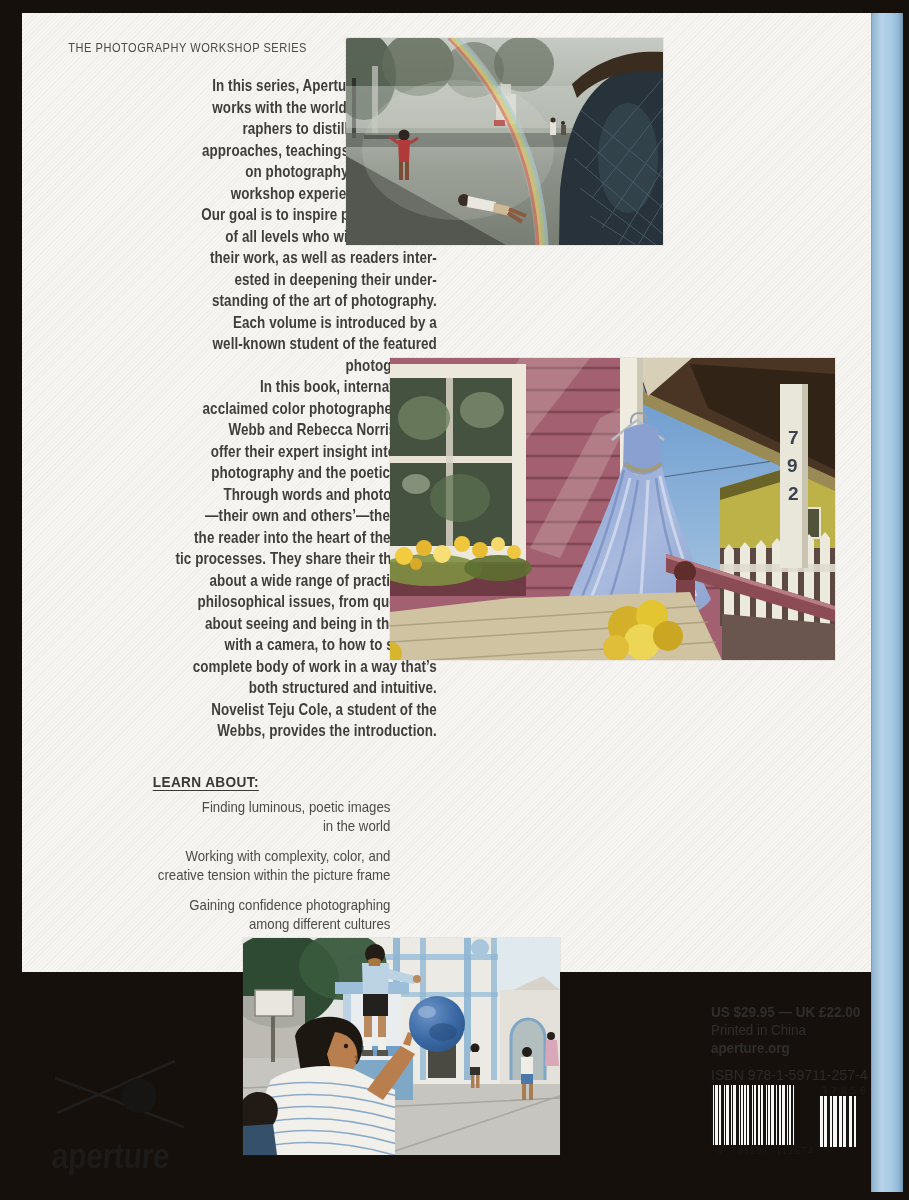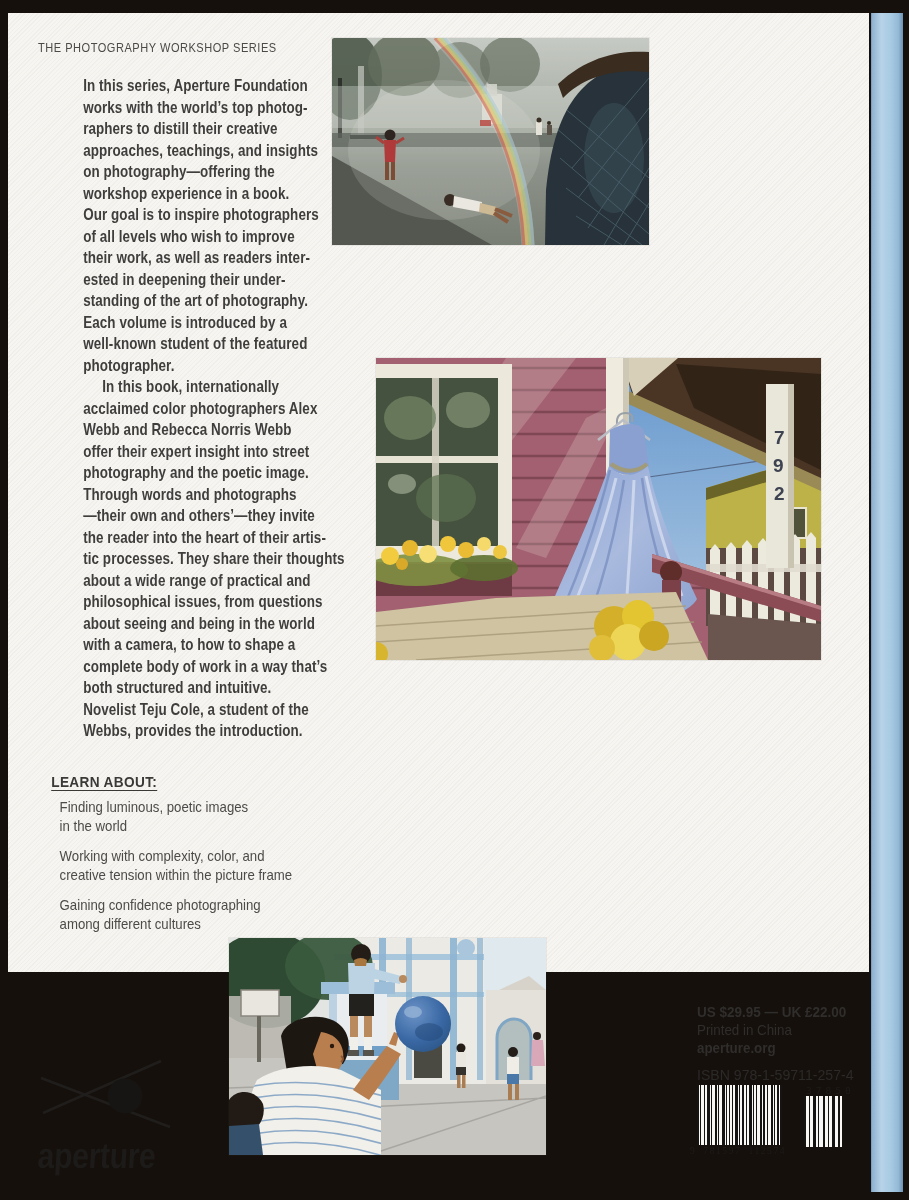--- a/index.html
+++ b/index.html
@@ -4,24 +4,25 @@
 <style>
   html,body{margin:0;padding:0;}
   body{
     width:909px;height:1200px;
     background:#15100b;
     font-family:"Liberation Sans","DejaVu Sans",sans-serif;
     position:relative;overflow:hidden;
   }
   .book{position:absolute;left:0;top:0;width:909px;height:1200px;background:#15100b;}
   .page{
-    position:absolute;left:8px;top:13px;width:861px;height:959px;
+    position:absolute;left:22px;top:13px;width:861px;height:959px;
     background:
       repeating-linear-gradient(135deg, rgba(150,138,124,0.06) 0 1px, rgba(255,255,255,0) 1px 3px),
       #f6f5f1;
+    text-align: right;
   }
   .spine{
     position:absolute;left:871px;top:13px;width:31px;height:1179px;
     background:linear-gradient(to right,#8fb2d0 0,#b7d3e8 30%,#a7cae3 62%,#93b9d6 85%,#6e92b2 100%);
     border-left:1px solid #7ba2c4;
   }
   .abs{position:absolute;}
   .condense{transform-origin:left top;}
   .series-title{
     left:30px;top:27px;width:300px;

